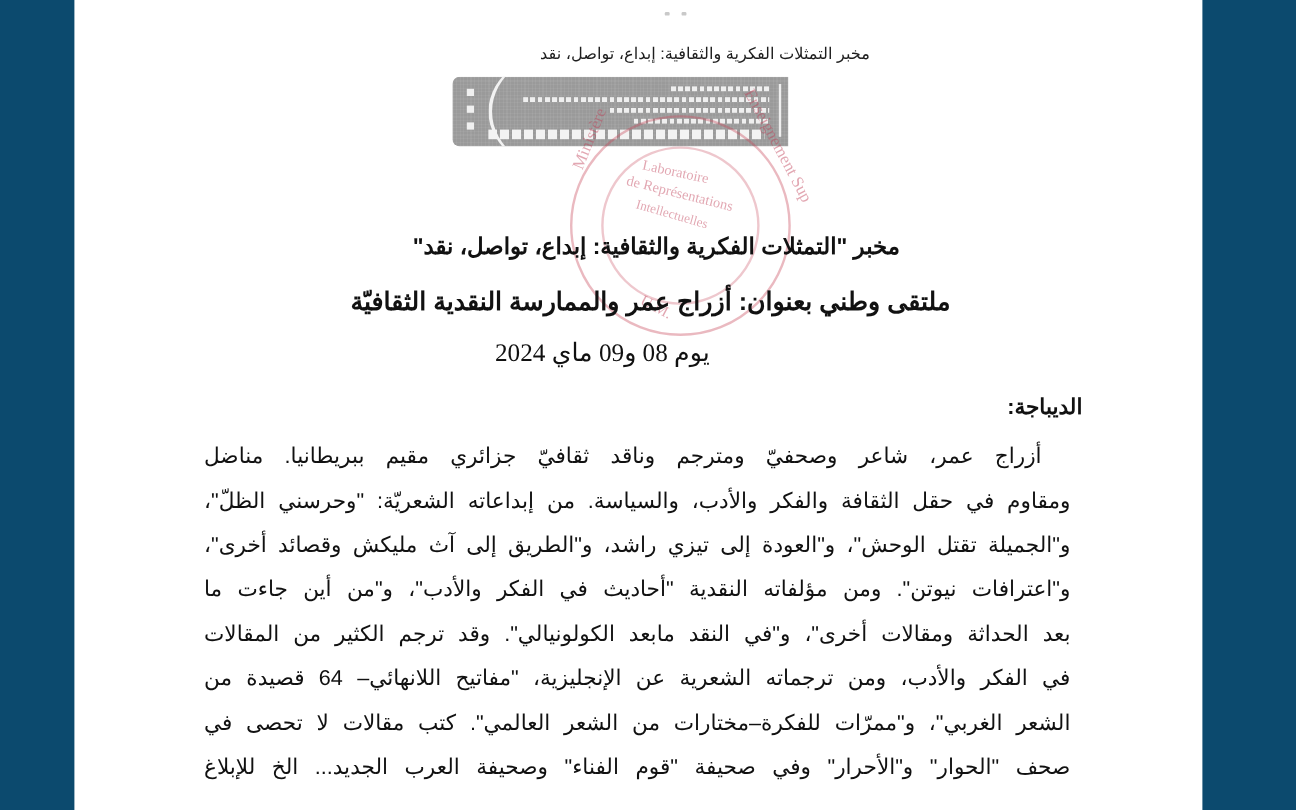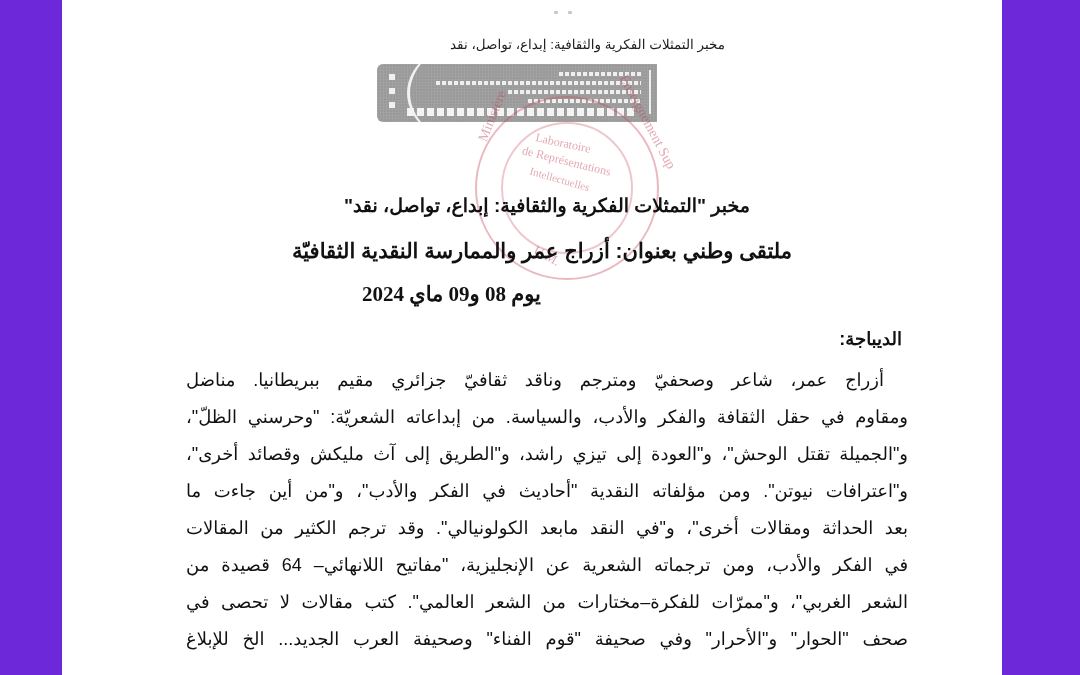--- a/index.html
+++ b/index.html
@@ -4,21 +4,21 @@
 <style>
   html, body {
     margin: 0; padding: 0;
     width: 1080px; height: 675px;
     overflow: hidden;
     background: #fbfbfd;
   }
   .viewer {
     position: relative;
     width: 1080px; height: 675px;
-    background: #6d28d9;
+    background: #0c4a6e;
   }
   .page {
     position: absolute;
     left: 62px; top: 0;
     width: 940px; height: 675px;
     background: #ffffff;
     box-shadow: 0 0 1px rgba(0,0,0,0.04);
     overflow: hidden;
   }
   .top-mark {
@@ -113,37 +113,36 @@
   .title1 {
     position: absolute; left: 238px; width: 450px; top: 0;
     font-size: 19px; font-weight: bold; text-align: right;
   }
   .title2 {
     position: absolute; left: 215px; width: 515px; top: 45px;
     font-size: 21px; font-weight: bold; text-align: right;
   }
   .title3 {
     position: absolute; left: 300px; width: 280px; top: 88px;
-    font-size: 21px; font-weight: bold; text-align: left;
+    font-size: 21px; font-weight: normal; text-align: center;
     font-family: "Liberation Serif", serif;
   }
   .section-heading {
     position: absolute; right: 100px; top: 328px;
     direction: rtl;
     font-family: "Liberation Sans", sans-serif;
     font-size: 18px; font-weight: bold; color: #111;
   }
   .body-text {
     position: absolute; left: 108px; width: 722px; top: 362px;
     direction: rtl;
     font-family: "Liberation Sans", sans-serif;
     font-size: 18px;
     line-height: 37px;
     color: #111;
-    margin-left: 16px;
   }
   .body-text .line {
     display: block;
     text-align: justify;
     text-align-last: justify;
     white-space: nowrap;
     overflow: hidden;
   }
   .body-text .line.first { padding-right: 0; }
 </style>

